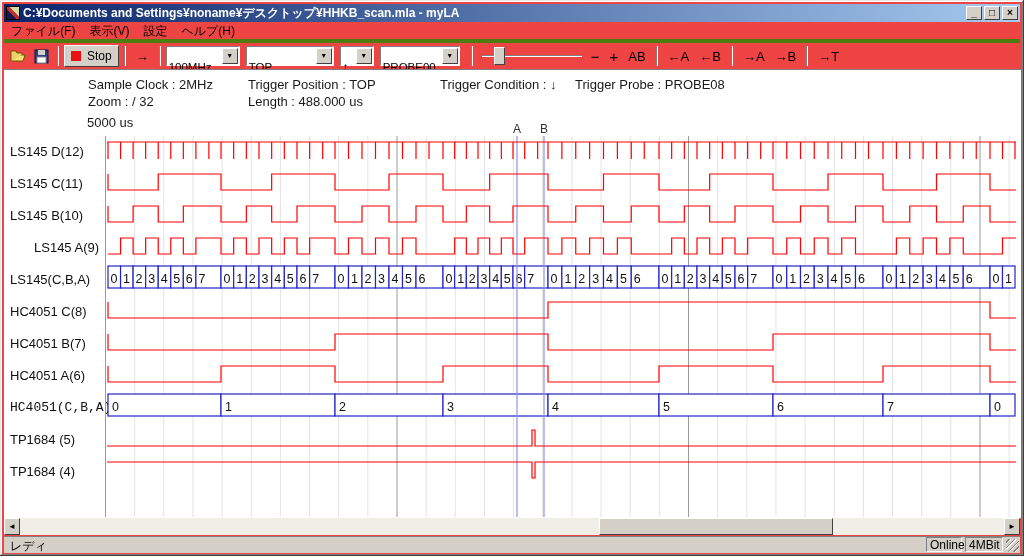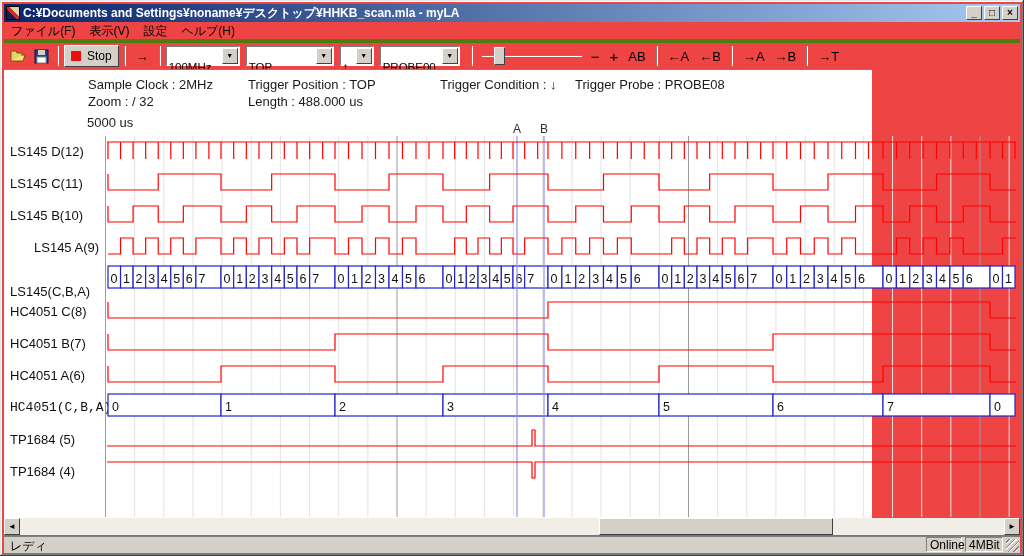--- a/index.html
+++ b/index.html
@@ -30,21 +30,21 @@
   .combo{height:20px;border:1px solid;border-color:#808080 #fff #fff #808080;background:#fff;display:flex;align-items:center;flex:none;margin-right:6px;}
   .combo-text{flex:1;font-size:11.5px;padding:0 2px;white-space:nowrap;overflow:hidden;margin-top:22px;}
   .combo-btn{width:16px;height:16px;margin:1px;background:#d4d0c8;border:1px solid;border-color:#fff #404040 #404040 #fff;
     font-size:7px;line-height:14px;text-align:center;color:#000;flex:none;}
   .slider{position:relative;width:100px;height:22px;flex:none;margin:0 4px;}
   .slider-track{position:absolute;left:0;right:0;top:10px;height:2px;border-top:1px solid #808080;border-bottom:1px solid #fff;}
   .slider-thumb{position:absolute;left:12px;top:2px;width:11px;height:18px;background:#d4d0c8;
     border:1px solid;border-color:#fff #404040 #404040 #fff;}
   .flat-btn{padding:0 5px;height:22px;display:flex;align-items:center;font-size:13px;flex:none;white-space:nowrap;}
   
-  .client{position:absolute;left:4px;top:69px;width:868px;height:449px;background:#fff;border-top:1px solid #808080;}
+  .client{position:absolute;left:4px;top:69px;width:1017px;height:449px;background:#fff;border-top:1px solid #808080;}
   .info-text{position:absolute;font-size:13px;color:#1a1a1a;white-space:nowrap;}
   #channel-labels{position:absolute;inset:0;pointer-events:none;}
   .ch-label{position:absolute;font-size:13px;color:#101010;white-space:nowrap;}
   #plot-svg{position:absolute;left:0;top:0;pointer-events:none;}
   
   .hscroll{position:absolute;left:4px;top:518px;width:1016px;height:17px;background:#f0eee6;}
   .sb-btn{position:absolute;top:0;width:16px;height:17px;background:#d4d0c8;border:1px solid;border-color:#fff #404040 #404040 #fff;
     font-size:8px;text-align:center;line-height:15px;color:#000;}
   .sb-thumb{position:absolute;left:595px;top:0;width:234px;height:17px;background:#d4d0c8;border:1px solid;border-color:#fff #404040 #404040 #fff;}
   
@@ -141,21 +141,21 @@
     <span class="info-text" style="left:84px;top:24px">Zoom : /  32</span>
     <span class="info-text" style="left:244px;top:24px">Length : 488.000 us</span>
     <span class="info-text" style="left:83px;top:45px">5000 us</span>
   </div>
 
   <div id="channel-labels">
       <div class="ch-label" style="left: 10px; top: 144px;">LS145 D(12)</div>
       <div class="ch-label" style="left: 10px; top: 176px;">LS145 C(11)</div>
       <div class="ch-label" style="left: 10px; top: 208px;">LS145 B(10)</div>
       <div class="ch-label" style="left: 10px; top: 240px; margin-left: 24px;">LS145 A(9)</div>
-      <div class="ch-label" style="left: 10px; top: 284px;">LS145(C,B,A)</div>
+      <div class="ch-label" style="left: 10px; top: 272px;">LS145(C,B,A)</div>
       <div class="ch-label" style="left: 10px; top: 304px;">HC4051 C(8)</div>
       <div class="ch-label" style="left: 10px; top: 336px;">HC4051 B(7)</div>
       <div class="ch-label" style="left: 10px; top: 368px;">HC4051 A(6)</div>
       <div class="ch-label" style="left: 10px; top: 400px; font-family: Liberation Mono, monospace;">HC4051(C,B,A)</div>
       <div class="ch-label" style="left: 10px; top: 432px;">TP1684 (5)</div>
       <div class="ch-label" style="left: 10px; top: 464px;">TP1684 (4)</div>
     </div>
 
   <svg id="plot-svg" width="1024" height="556">
       <line x1="105.5" y1="136" x2="105.5" y2="517" stroke="#9b9b9b" stroke-width="1"></line>

